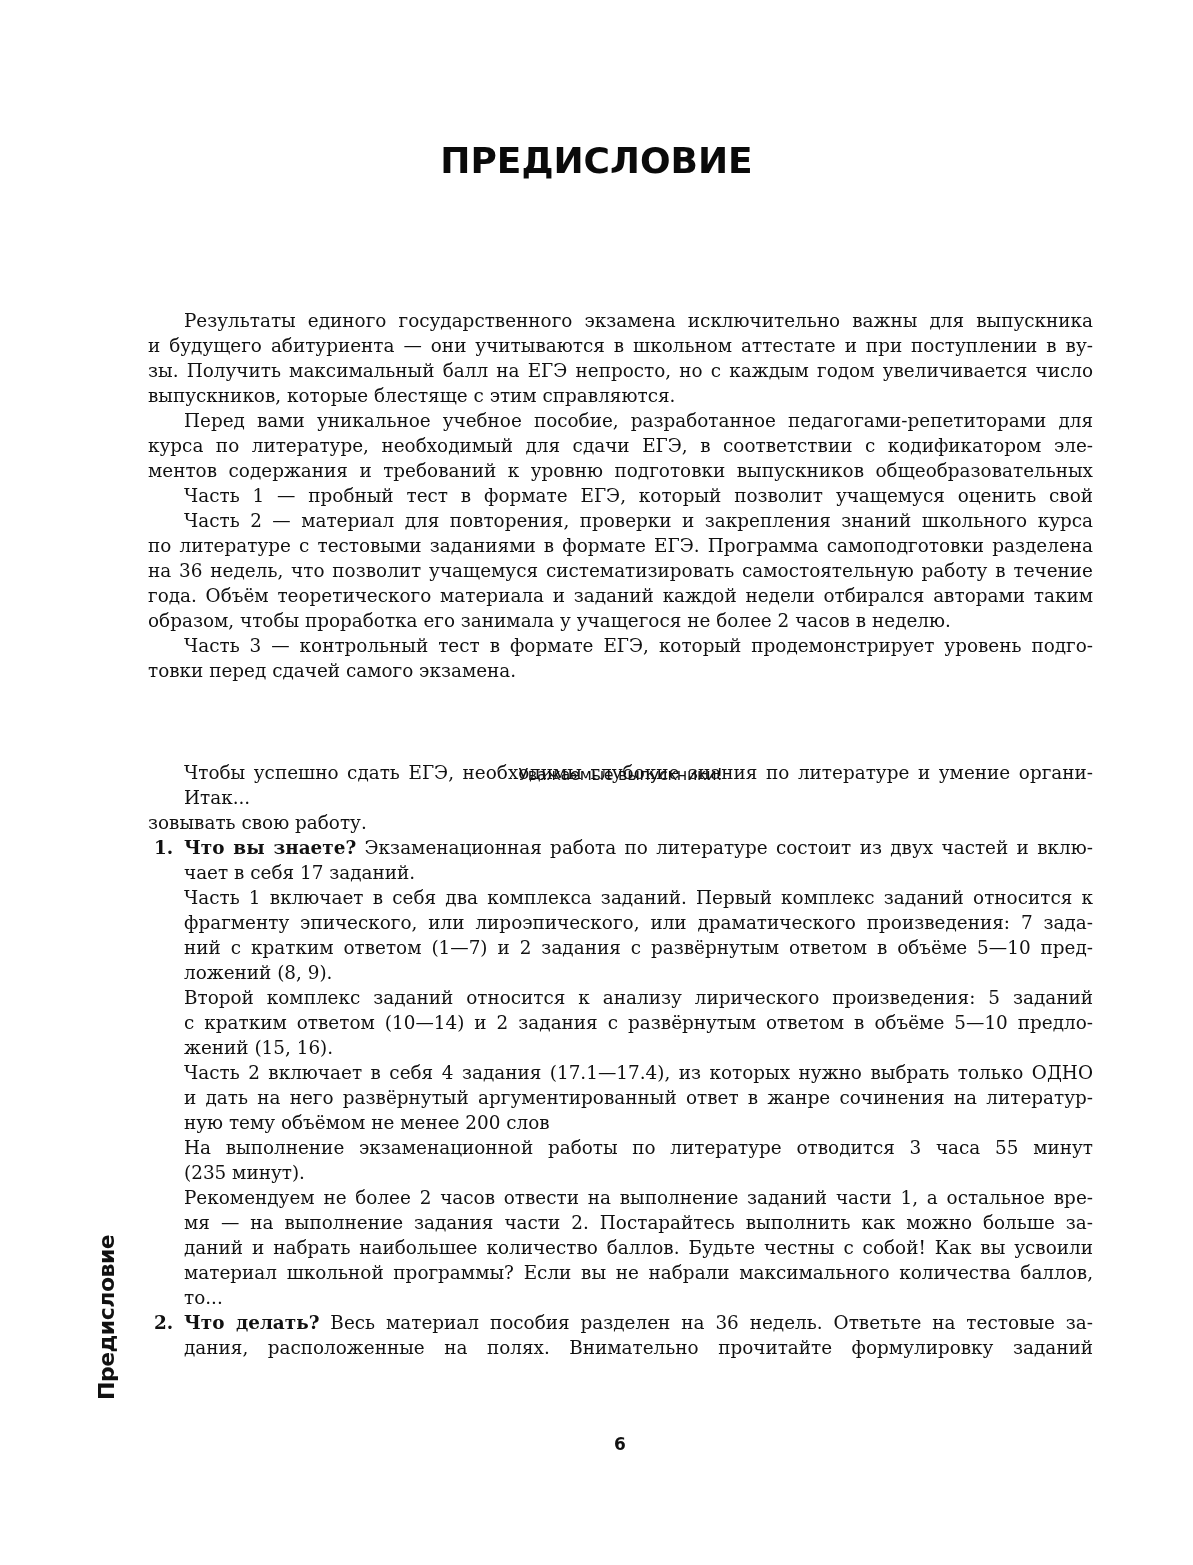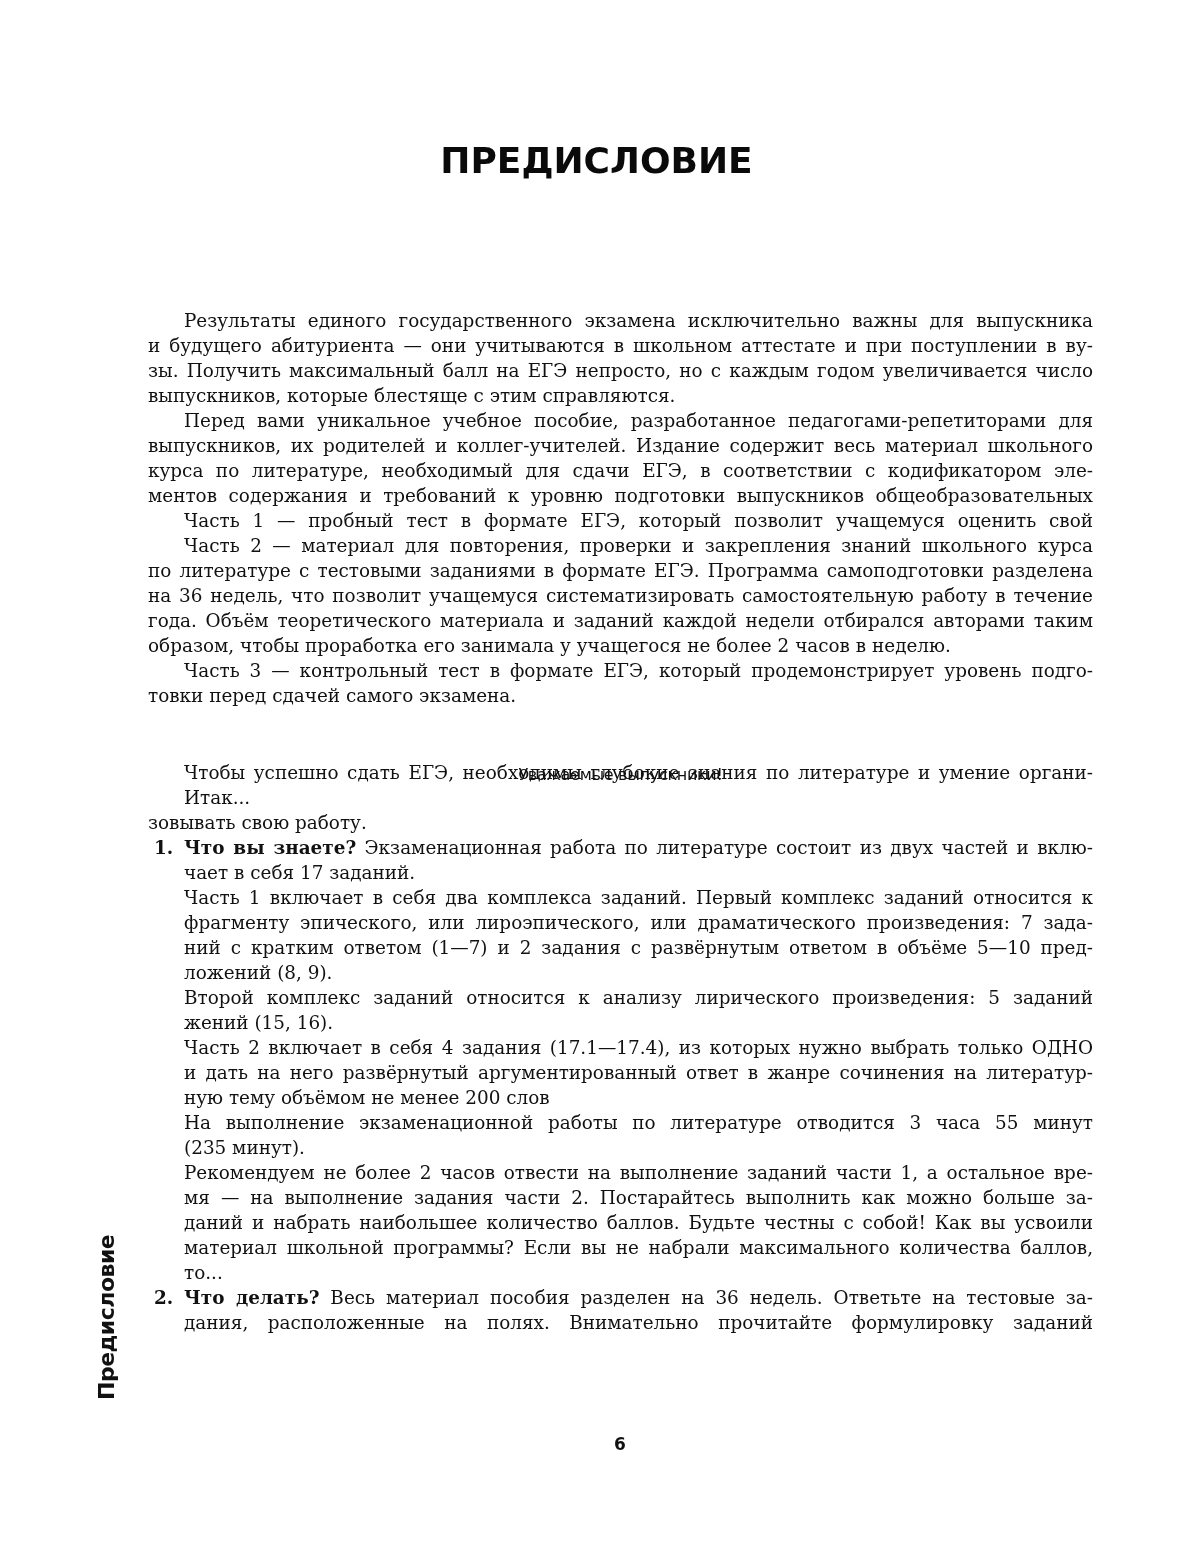--- a/index.html
+++ b/index.html
@@ -49,21 +49,20 @@
 
   <div class="col" style="top:268px;margin-top:40px;">
     <div>
       <span class="line ind">Результаты единого государственного экзамена исключительно важны для выпускника</span>
       <span class="line">и будущего абитуриента — они учитываются в школьном аттестате и при поступлении в ву-</span>
       <span class="line">зы. Получить максимальный балл на ЕГЭ непросто, но с каждым годом увеличивается число</span>
       <span class="line last">выпускников, которые блестяще с этим справляются.</span>
     </div>
     <div>
       <span class="line ind">Перед вами уникальное учебное пособие, разработанное педагогами-репетиторами для</span>
-      <span class="line">выпускников, их родителей и коллег-учителей. Издание содержит весь материал школьного</span>
       <span class="line">курса по литературе, необходимый для сдачи ЕГЭ, в соответствии с кодификатором эле-</span>
       <span class="line">ментов содержания и требований к уровню подготовки выпускников общеобразовательных</span>
     </div>
     <div>
       <span class="line ind"><span class="it">Часть 1</span><span> — пробный тест в формате ЕГЭ, который позволит учащемуся оценить свой</span></span>
     </div>
     <div>
       <span class="line ind"><span class="it">Часть 2</span><span> — материал для повторения, проверки и закрепления знаний школьного курса</span></span>
       <span class="line">по литературе с тестовыми заданиями в формате ЕГЭ. Программа самоподготовки разделена</span>
       <span class="line">на 36 недель, что позволит учащемуся систематизировать самостоятельную работу в течение</span>
@@ -85,20 +84,21 @@
 
     <div class="rel">
       <span class="num">1.</span>
       <span class="line li"><span class="b">Что вы знаете?</span><span> Экзаменационная работа по литературе состоит из двух частей и вклю-</span></span>
       <span class="line li last">чает в себя 17 заданий.</span>
       <span class="line li">Часть 1 включает в себя два комплекса заданий. Первый комплекс заданий относится к</span>
       <span class="line li">фрагменту эпического, или лироэпического, или драматического произведения: 7 зада-</span>
       <span class="line li">ний с кратким ответом (1—7) и 2 задания с развёрнутым ответом в объёме 5—10 пред-</span>
       <span class="line li last">ложений (8, 9).</span>
       <span class="line li">Второй комплекс заданий относится к анализу лирического произведения: 5 заданий</span>
+      <span class="line li">с кратким ответом (10—14) и 2 задания с развёрнутым ответом в объёме 5—10 предло-</span>
       <span class="line li last">жений (15, 16).</span>
       <span class="line li">Часть 2 включает в себя 4 задания (17.1—17.4), из которых нужно выбрать только ОДНО</span>
       <span class="line li">и дать на него развёрнутый аргументированный ответ в жанре сочинения на литератур-</span>
       <span class="line li last">ную тему объёмом не менее 200 слов</span>
       <span class="line li">На выполнение экзаменационной работы по литературе отводится 3 часа 55 минут</span>
       <span class="line li last">(235 минут).</span>
       <span class="line li">Рекомендуем не более 2 часов отвести на выполнение заданий части 1, а остальное вре-</span>
       <span class="line li">мя — на выполнение задания части 2. Постарайтесь выполнить как можно больше за-</span>
       <span class="line li">даний и набрать наибольшее количество баллов. Будьте честны с собой! Как вы усвоили</span>
       <span class="line li">материал школьной программы? Если вы не набрали максимального количества баллов,</span>

